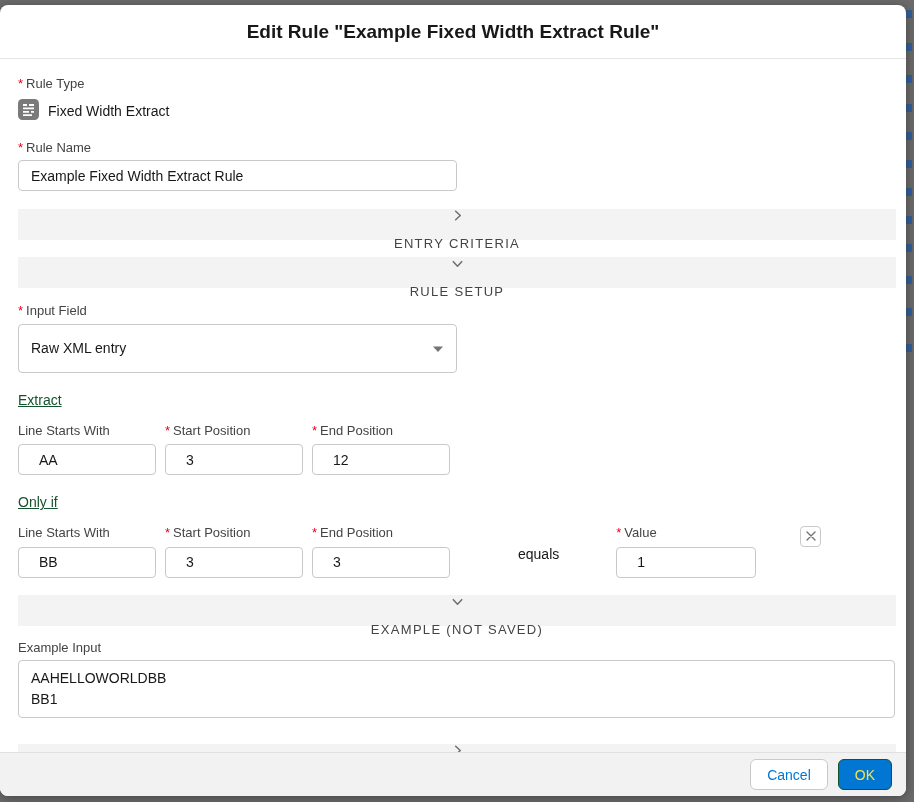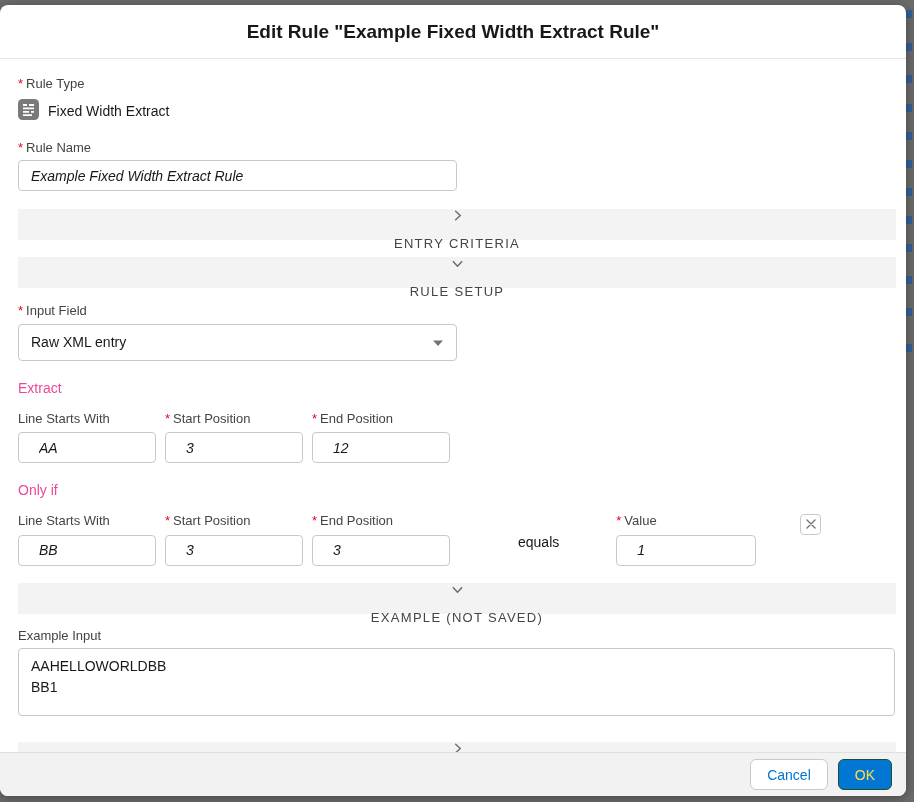--- a/index.html
+++ b/index.html
@@ -40,45 +40,45 @@
   .icon-row { margin-top: 7px; display: flex; align-items: center; gap: 9px; }
   .icon-row .value-text { font-size: 14px; color: #181818; }
   .rt-label { margin-top: 17px; }
   .rn-label { margin-top: 16px; }
   .text-input {
     margin-top: 5px;
     width: 439px; height: 31px;
     border: 1px solid #c9c9c9; border-radius: 4px;
     padding: 0 12px; font-size: 14px; color: #181818;
     font-family: "Liberation Sans", sans-serif;
-    outline: none; background: #fff; font-style: italic;
+    outline: none; background: #fff;
   }
   .section-header {
     height: 31px; background: #f3f3f3;
     display: flex; align-items: center; gap: 14px;
     padding: 0 12px;
     cursor: pointer;
     flex-direction: column;
   }
   .section-title {
     font-size: 13px; color: #444444; letter-spacing: 1.3px;
   }
   .mt18 { margin-top: 18px; }
   .mt17 { margin-top: 17px; }
   .mt22 { margin-top: 22px; }
   .if-label { margin-top: 15px; }
   .combobox {
     margin-top: 5px;
-    width: 439px; height: 37px;
+    width: 439px; height: 49px;
     border: 1px solid #c9c9c9; border-radius: 4px;
     display: flex; align-items: center; justify-content: space-between;
     padding: 0 12px; font-size: 14px; color: #181818;
     background: #fff; cursor: pointer;
   }
-  .group-heading { margin-top: 19px; font-size: 14px; color: #ec4899; }
+  .group-heading { margin-top: 19px; font-size: 14px; color: #14532d; text-decoration: underline; }
   .field-row { margin-top: 15px; display: flex; align-items: flex-start; }
   .field-group { width: 138px; margin-right: 9px; }
   .field-group .field-label { margin-bottom: 6px; }
   .field-group .text-input { margin-top: 0; width: 138px; padding-left: 20px; }
   .equals-text {
     margin-left: 59px; padding-top: 21px;
     font-size: 14px; color: #181818; white-space: nowrap;
   }
   .value-group { margin-left: 57px; width: 140px; }
   .value-group .text-input { width: 140px; }
@@ -86,21 +86,21 @@
     margin-left: 35px; margin-top: 1px;
     width: 21px; height: 21px;
     border: 1px solid #c9c9c9; border-radius: 4px;
     background: #fff; color: #747474;
     display: flex; align-items: center; justify-content: center;
     cursor: pointer; padding: 0;
   }
   .example-label { margin-top: 14px; }
   .example-textarea {
     margin-top: 4px;
-    width: 877px; height: 68px;
+    width: 877px; height: 58px;
     border: 1px solid #c9c9c9; border-radius: 4px;
     padding: 7px 12px;
     font-size: 14px; line-height: 21px; color: #181818;
     font-family: "Liberation Sans", sans-serif;
     resize: none; outline: none;
   }
   .modal-footer {
     position: absolute; left: 0; right: 0; bottom: 0;
     height: 44px; background: #f3f2f2;
     border-top: 1px solid #e0e0e0;

